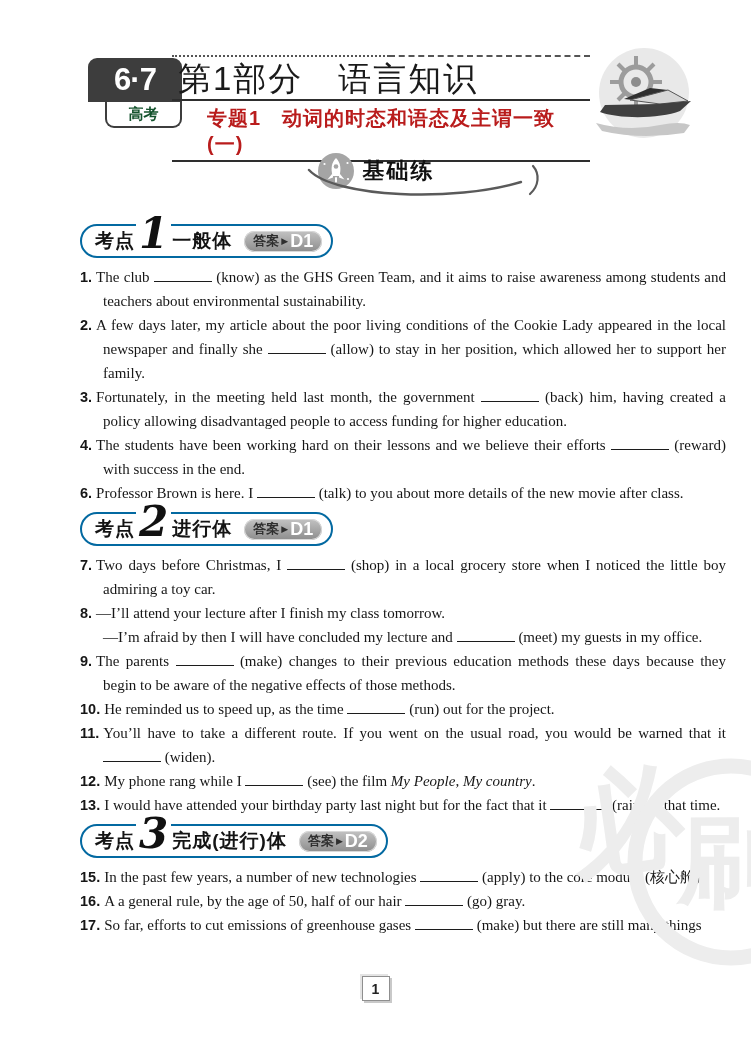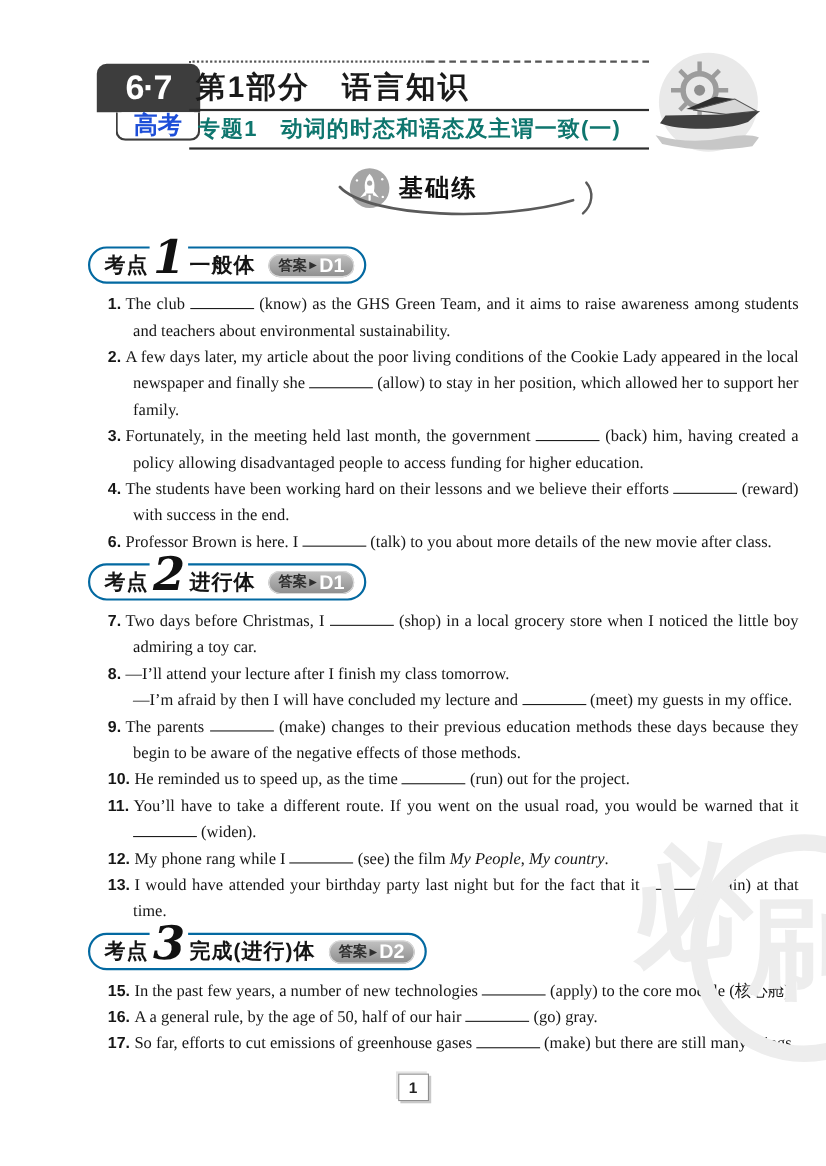--- a/index.html
+++ b/index.html
@@ -5,30 +5,30 @@
   html,body{margin:0;padding:0;background:#d9d9d9;}
   .page{position:relative;width:751px;height:1060px;margin:0 auto;background:#ffffff;overflow:hidden;
         font-family:"Liberation Serif",serif;color:#161616;}
 
   
   .logo{position:absolute;left:88px;top:58px;width:94px;height:72px;}
   .logo-top{height:44px;background:#3d3d3d;border-radius:9px 9px 0 0;display:flex;align-items:center;justify-content:center;
             color:#fff;font-family:"Liberation Sans",sans-serif;font-weight:bold;font-size:31px;letter-spacing:-1px;}
   .logo-bottom{height:24px;background:#fff;border:2px solid #3d3d3d;border-top:none;border-radius:0 0 9px 9px;
                display:flex;align-items:center;justify-content:center;
-               font-family:"Liberation Sans",sans-serif;font-weight:bold;font-size:22px;color:#1d4ed8;margin-left:17px;}
+               font-family:"Liberation Sans",sans-serif;font-weight:bold;font-size:15px;color:#14532d;margin-left:17px;}
   .titleblock{position:absolute;left:172px;top:55px;width:418px;}
   .dashline{display:flex;height:3px;}
   .dashline .dots{width:52%;border-top:2px dotted #555;}
   .dashline .dashes{width:48%;border-top:2px dashed #555;}
-  .part-title{margin:4px 0 0 6px;font-family:"Liberation Sans",sans-serif;font-weight:bold;
-              font-size:27px;letter-spacing:2px;color:#1a1a1a;line-height:34px;}
+  .part-title{margin:4px 0 0 6px;font-family:"Liberation Sans",sans-serif;font-weight:normal;
+              font-size:33px;letter-spacing:2px;color:#1a1a1a;line-height:34px;}
   .hline{border-top:2px solid #2e2e2e;margin-top:3px;}
-  .topic-title{margin:4px 0 2px 8px;font-family:"Liberation Sans",sans-serif;font-weight:bold;
-               font-size:20px;letter-spacing:1px;color:#0f766e;line-height:26px;}
+  .topic-title{margin:4px 0 2px 35px;font-family:"Liberation Sans",sans-serif;font-weight:bold;
+               font-size:20px;letter-spacing:1px;color:#b91c1c;line-height:26px;}
   .boat{position:absolute;left:588px;top:44px;}
 
   
   .banner{position:absolute;left:50%;top:152px;transform:translateX(-50%);display:flex;align-items:center;gap:8px;}
   .banner-label{font-family:"Liberation Sans",sans-serif;font-weight:bold;font-size:22px;color:#111;letter-spacing:2px;}
   .banner-swoosh{position:absolute;left:-12px;top:10px;pointer-events:none;}
 
   
   .sections{position:absolute;left:80px;top:224px;width:646px;}
   .kaodian{display:inline-flex;align-items:center;border:2px solid #0369a1;border-radius:17px;height:30px;
@@ -40,21 +40,21 @@
          color:#111;position:relative;top:-7px;padding:0 3px;margin:0 1px;
          background:linear-gradient(180deg,#fff 0 54%,rgba(255,255,255,0) 54%);}
   .k-name{margin-right:12px;}
   .k-badge{display:inline-flex;align-items:center;height:21px;border-radius:11px;padding:0 9px;
            background:linear-gradient(180deg,#c2c2c2,#8d8d8d);box-shadow:inset 0 0 0 1px #d9d9d9;text-align:center;}
   .k-ans{font-family:"Liberation Sans",sans-serif;font-weight:bold;font-size:13px;color:#2f2f2f;}
   .k-arrow{font-size:9px;color:#2f2f2f;margin:0 2px;}
   .k-ref{font-family:"Liberation Sans",sans-serif;font-weight:bold;font-size:18px;color:#fff;}
 
   .question{font-size:15px;line-height:24px;}
-  .q-para{text-align:justify;padding-left:23px;margin-left:18px;}
+  .q-para{text-align:justify;padding-left:23px;}
   .q-para.first{text-indent:-23px;}
   .q-num{font-family:"Liberation Sans",sans-serif;font-weight:bold;font-size:14.5px;padding-right:4px;}
   .blank{display:inline-block;width:58px;height:0.95em;border-bottom:1px solid #1c1c1c;vertical-align:baseline;}
 
   
   .page-num{position:absolute;left:50%;top:976px;transform:translateX(-50%);width:26px;height:23px;background:#fff;
             border:1px solid #8f8f8f;box-shadow:2px 2px 0 #c9c9c9,-2px -2px 0 #e4e4e4;
             display:flex;align-items:center;justify-content:center;
             font-family:"Liberation Sans",sans-serif;font-weight:bold;font-size:14px;color:#222;}
   .watermark{position:absolute;right:-72px;top:712px;pointer-events:none;}

